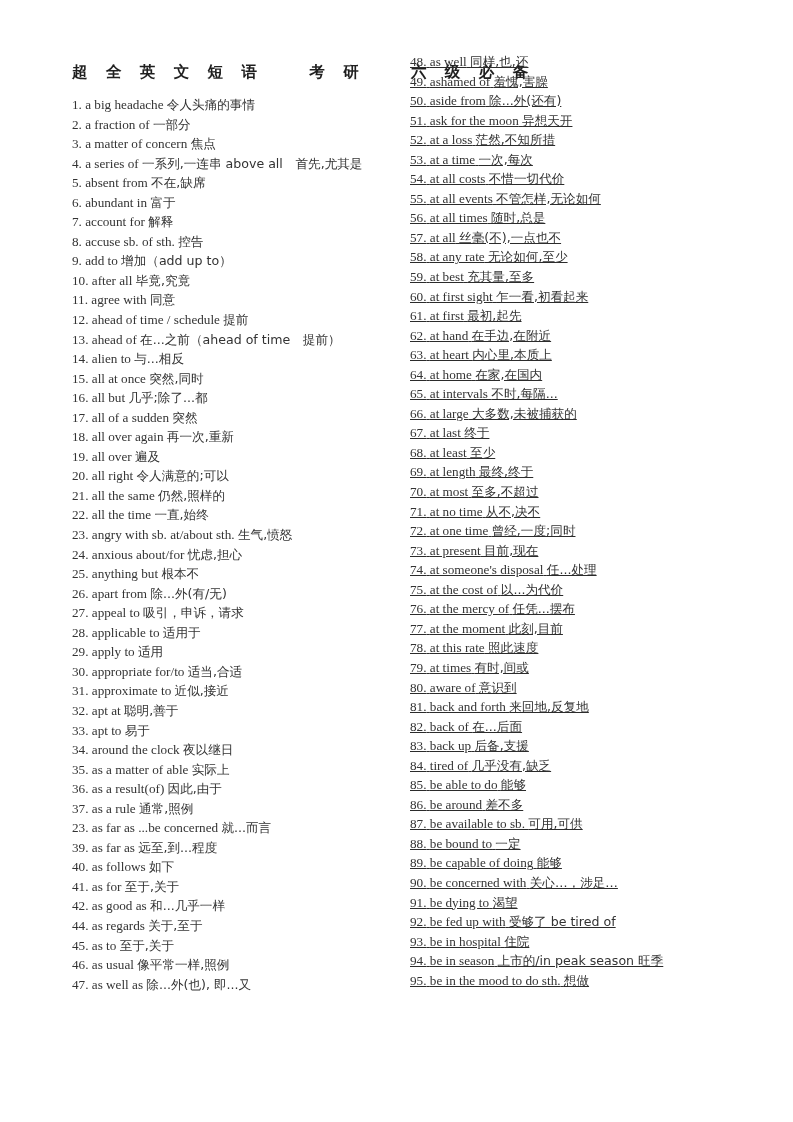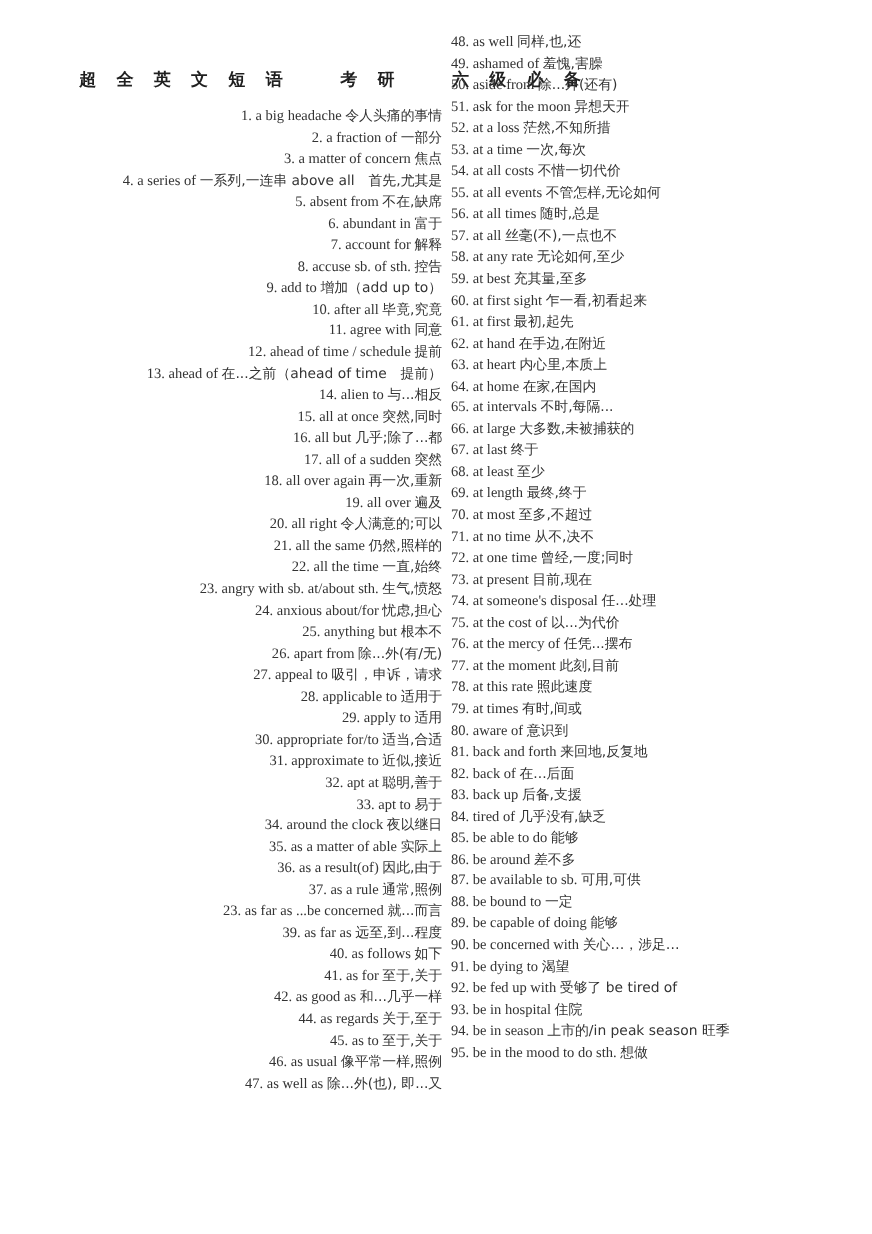--- a/index.html
+++ b/index.html
@@ -61,27 +61,27 @@
   .entry .en {
     color: #333333;
   }
   .entry .cn {
     color: #333333;
     font-family: "DejaVu Sans", "Liberation Sans", sans-serif;
     font-size: 12.6px;
   }
   #left-column .entry-list {
     margin-top: 13px;
-    text-align: right;
   }
   #left-column-inner {
     padding-top: 62px;
   }
   #right-column-inner {
-    padding-top: 28px;
+    padding-top: 52px;
+    text-decoration: underline;
   }
 </style>
 </head>
 <body>
 
 <div id="page">
 
   <div class="column" id="left-column">
     <div id="left-column-inner">
       <div class="doc-title">超 全 英 文 短 语 　 考 研 　 六 级 必 备</div>

